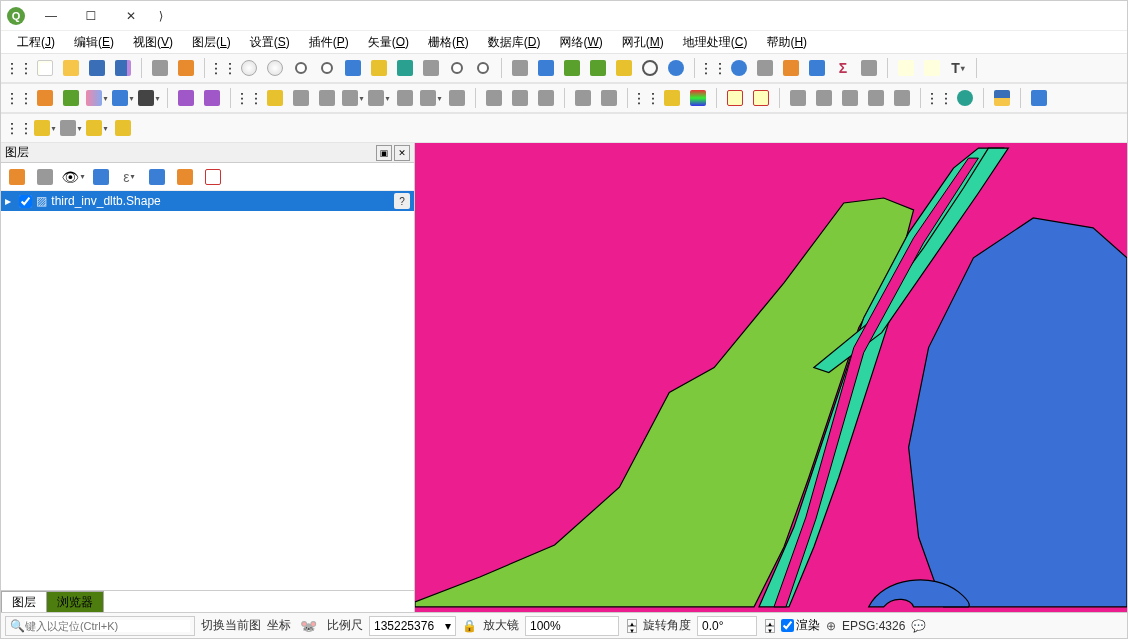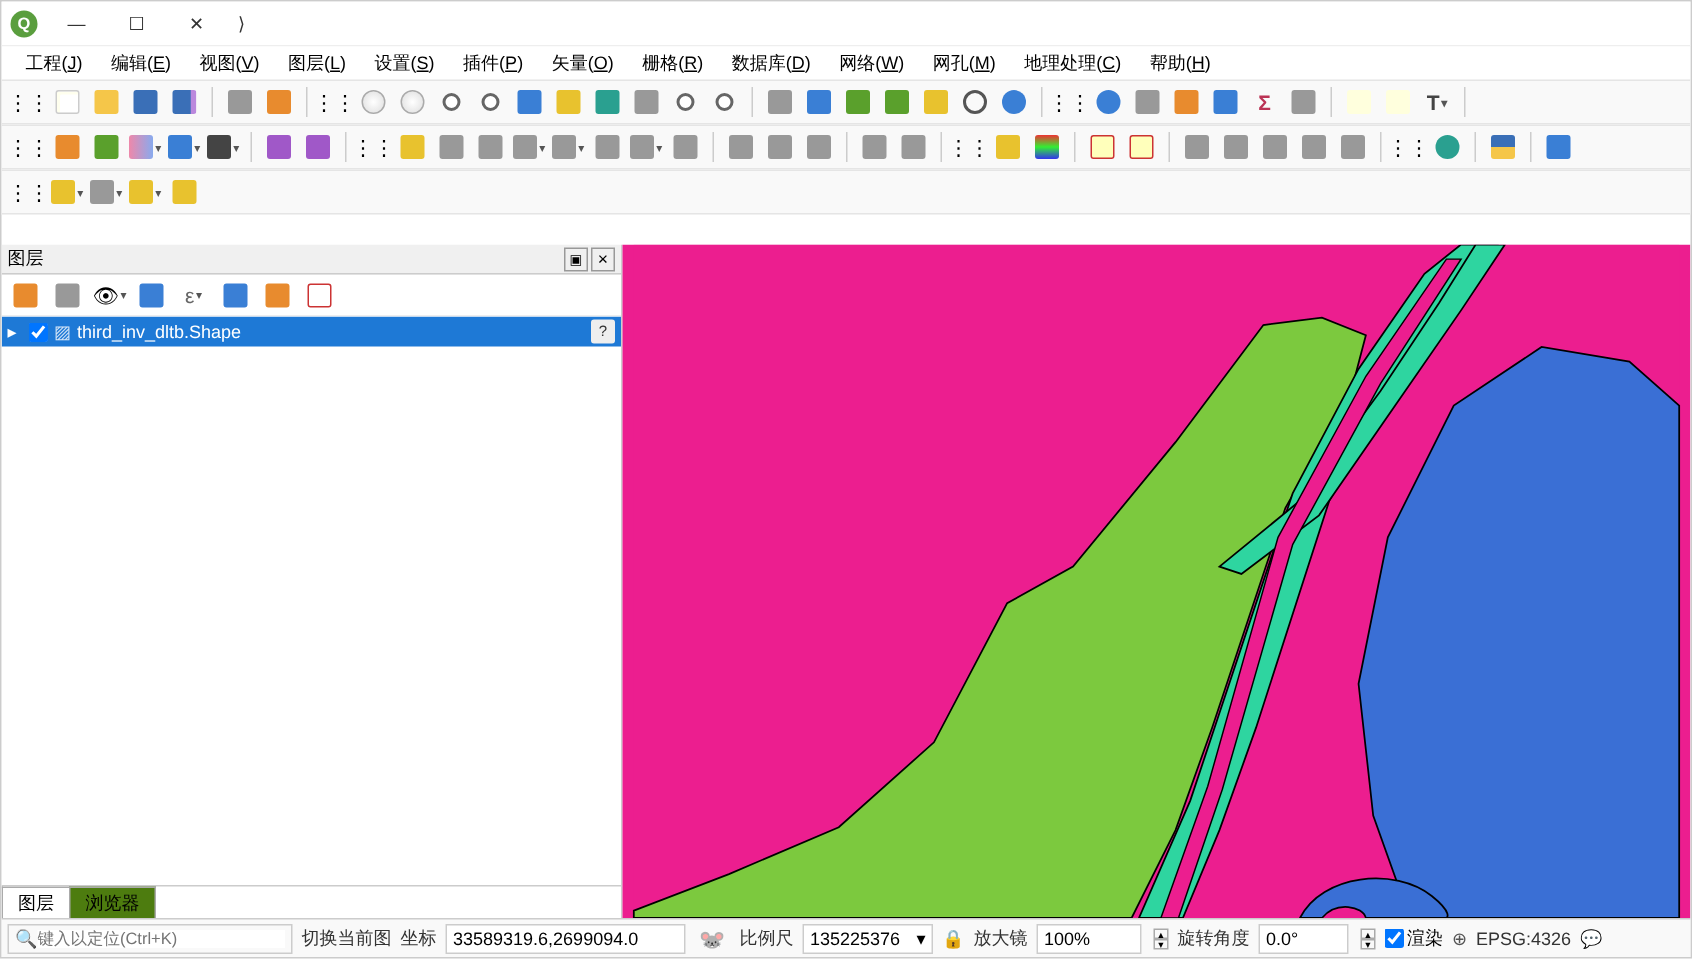--- a/index.html
+++ b/index.html
@@ -8,21 +8,21 @@
 .titlebar .qicon { width: 18px; height: 18px; border-radius: 50%; background: #5a9e3e; margin-right: 6px; display: flex; align-items: center; justify-content: center; color: #fff; font-weight: bold; font-size: 11px; }
 .titlebar .title { flex: 1; color: #333; }
 .winbtns { display: flex; gap: 0; }
 .winbtn { width: 40px; height: 28px; display: flex; align-items: center; justify-content: center; color: #333; }
 .menubar { height: 22px; display: flex; align-items: center; padding: 0 10px; gap: 7px; background: #fff; }
 .menuitem { padding: 2px 6px; color: #000; }
 .menuitem u { text-decoration: underline; }
 .toolbar { display: flex; align-items: center; padding: 2px 6px; gap: 2px; background: #f9f9f9; border-top: 1px solid #e5e5e5; border-bottom: 1px solid #e5e5e5; min-height: 30px; flex-wrap: wrap; }
 .tbtn { width: 24px; height: 24px; display: flex; align-items: center; justify-content: center; border: 1px solid transparent; border-radius: 2px; font-size: 14px; }
 .tsep { width: 1px; height: 20px; background: #ccc; margin: 0 4px; }
-.maincontent { flex: 1; display: flex; overflow: hidden; margin-top: 20px; }
+.maincontent { flex: 1; display: flex; overflow: hidden; }
 .leftpanel { width: 414px; display: flex; flex-direction: column; border-right: 1px solid #ccc; }
 .panelheader { height: 20px; background: #f0f0f0; display: flex; align-items: center; padding: 0 4px; border-bottom: 1px solid #ccc; }
 .panelheader .ptitle { flex: 1; font-weight: normal; }
 .phbtn { width: 16px; height: 16px; border: 1px solid #999; font-size: 9px; display: flex; align-items: center; justify-content: center; margin-left: 2px; }
 .paneltoolbar { height: 28px; display: flex; align-items: center; gap: 4px; padding: 0 4px; border-bottom: 1px solid #eee; }
 .layerlist { flex: 1; background: #fff; overflow: auto; }
 .layerrow { height: 20px; background: #1e79d6; color: #fff; display: flex; align-items: center; padding: 0 4px; gap: 4px; }
 .layerrow .arrow { width: 10px; color: #fff; }
 .layerrow input[type=checkbox] { width: 13px; height: 13px; }
 .layerrow .lname { }
@@ -387,32 +387,29 @@
   </div>
 </div>
 
 <div class="statusbar">
   <div class="locator">
     <span style="color:#888">🔍</span>
     <input type="text" placeholder="键入以定位(Ctrl+K)" style="">
   </div>
   <span class="sblabel">切换当前图</span>
   <span class="sblabel">坐标</span>
-  <div class="sbfield" style="width:160px">
-      <span>33589319.6,2699094.0</span>
-    </div>
   <span class="tbtn">🐭</span>
   <span class="sblabel">比例尺</span>
   <div class="sbfield" style="width:87px">
       <span>135225376</span>
       <span style="margin-left:auto">▾</span>
     </div>
   <span style="color:#888">🔒</span>
   <span class="sblabel">放大镜</span>
-  <div class="sbfield" style="width:70px">
+  <div class="sbfield" style="width:94px">
       <span>100%</span>
     </div>
   <div class="sbspin">
       <div>▴</div>
       <div>▾</div>
     </div>
   <span class="sblabel">旋转角度</span>
   <div class="sbfield" style="width:60px">
       <span>0.0°</span>
     </div>

